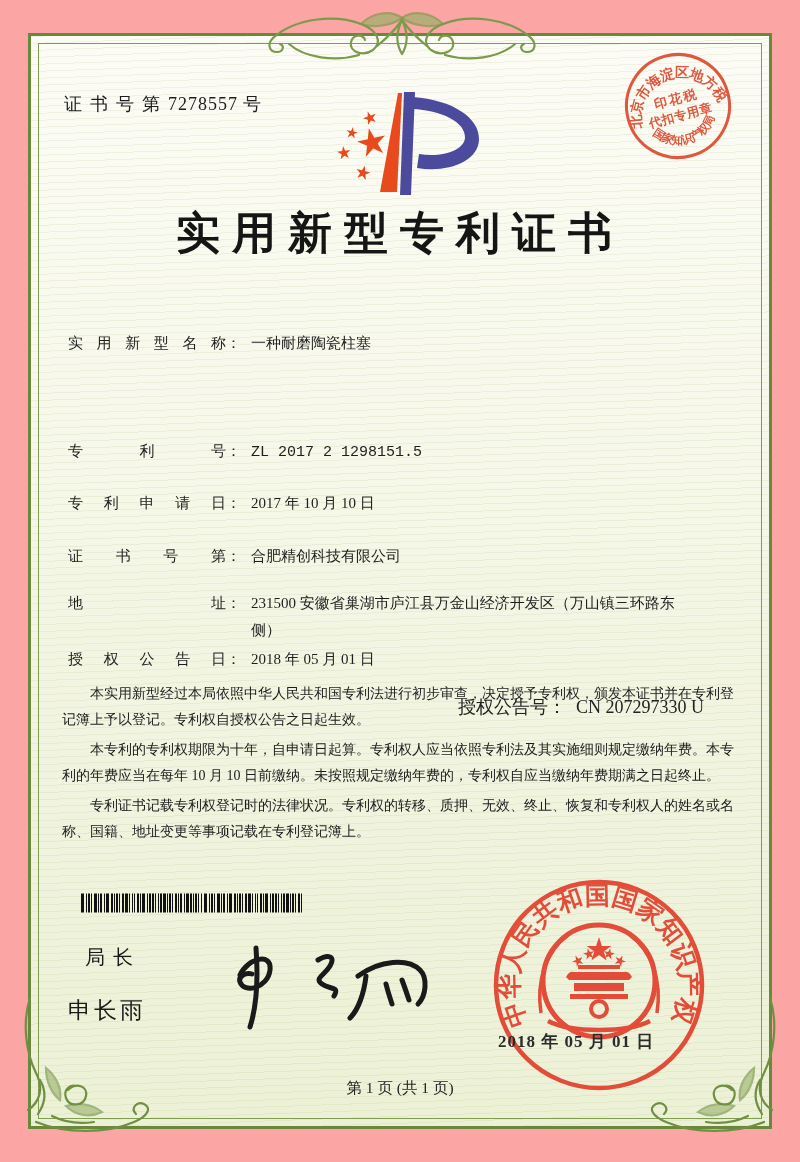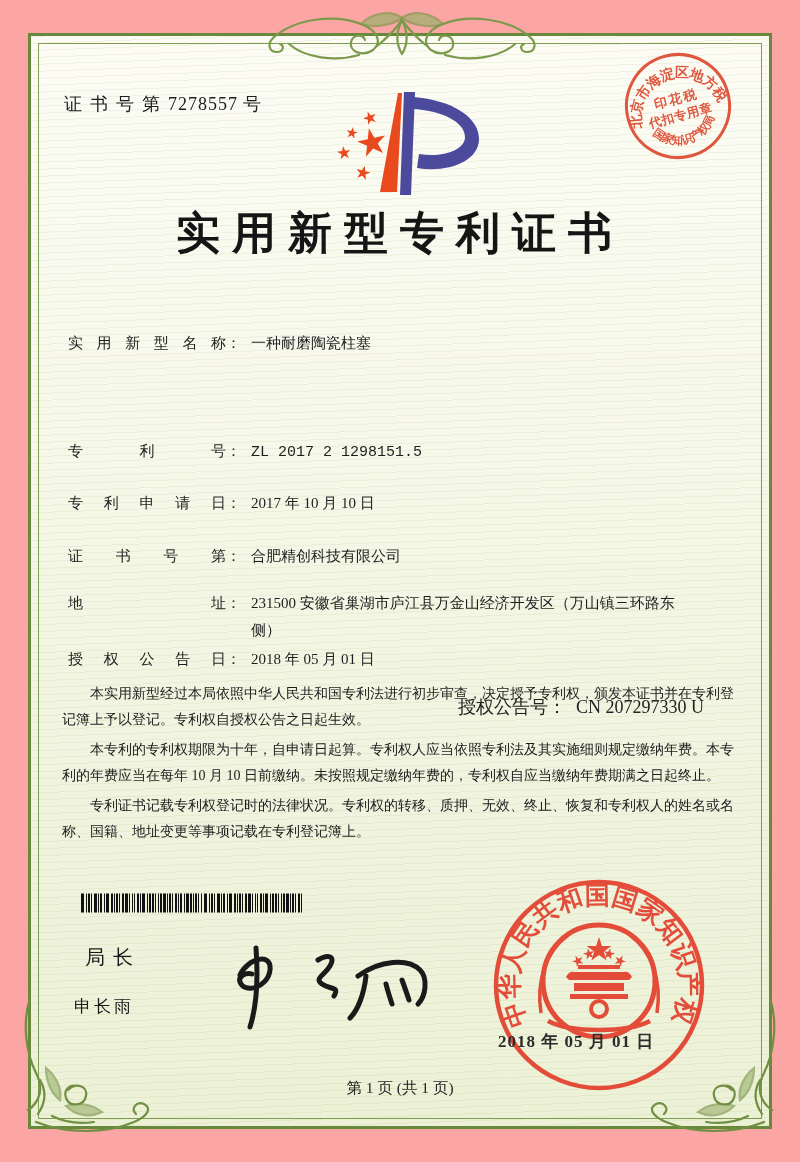--- a/index.html
+++ b/index.html
@@ -25,21 +25,21 @@
          letter-spacing:12px;color:#151515;}
   .field{left:68px;font-size:15px;line-height:27px;color:#1e1e1e;}
   .flabel{display:inline-block;width:158px;text-align:justify;text-align-last:justify;text-justify:inter-character;}
   .fvalue{margin-left:10px;}
   .fvalue.wrapv{display:inline-block;width:428px;vertical-align:top;}
   .auth-right{left:458px;font-size:18px;line-height:27px;margin-top:48px;}
   .paras{left:62px;top:681px;width:672px;font-size:14px;line-height:26px;
          text-align:justify;color:#1c1c1c;}
   .paras p{margin:0 0 4px 0;text-indent:2em;}
   .director-label{left:85px;top:944px;font-size:20px;letter-spacing:8px;color:#1a1a1a;}
-  .director-name{left:74px;top:995px;font-size:17px;letter-spacing:3px;color:#1a1a1a;}
+  .director-name{left:68px;top:995px;font-size:23px;letter-spacing:3px;color:#1a1a1a;}
   .seal-date{left:498px;top:1030px;font-size:17px;font-weight:bold;letter-spacing:1px;color:#2b2b2b;z-index:6;}
   .footer{left:0;top:1078px;width:100%;text-align:center;font-size:15.5px;color:#242424;}
   .logo-svg{left:322px;top:74px;z-index:2;}
   .stamp-svg{left:612px;top:40px;z-index:5;opacity:.95;}
   .seal-svg{left:486px;top:873px;z-index:4;opacity:.92;}
   .sig-svg{left:200px;top:920px;z-index:3;}
   .barcode-svg{left:80px;top:893px;z-index:2;}
   .orn-top{left:265px;top:8px;z-index:1;}
   .orn-bl{left:16px;top:998px;z-index:1;}
   .orn-br{left:634px;top:998px;z-index:1;transform:scaleX(-1);}

